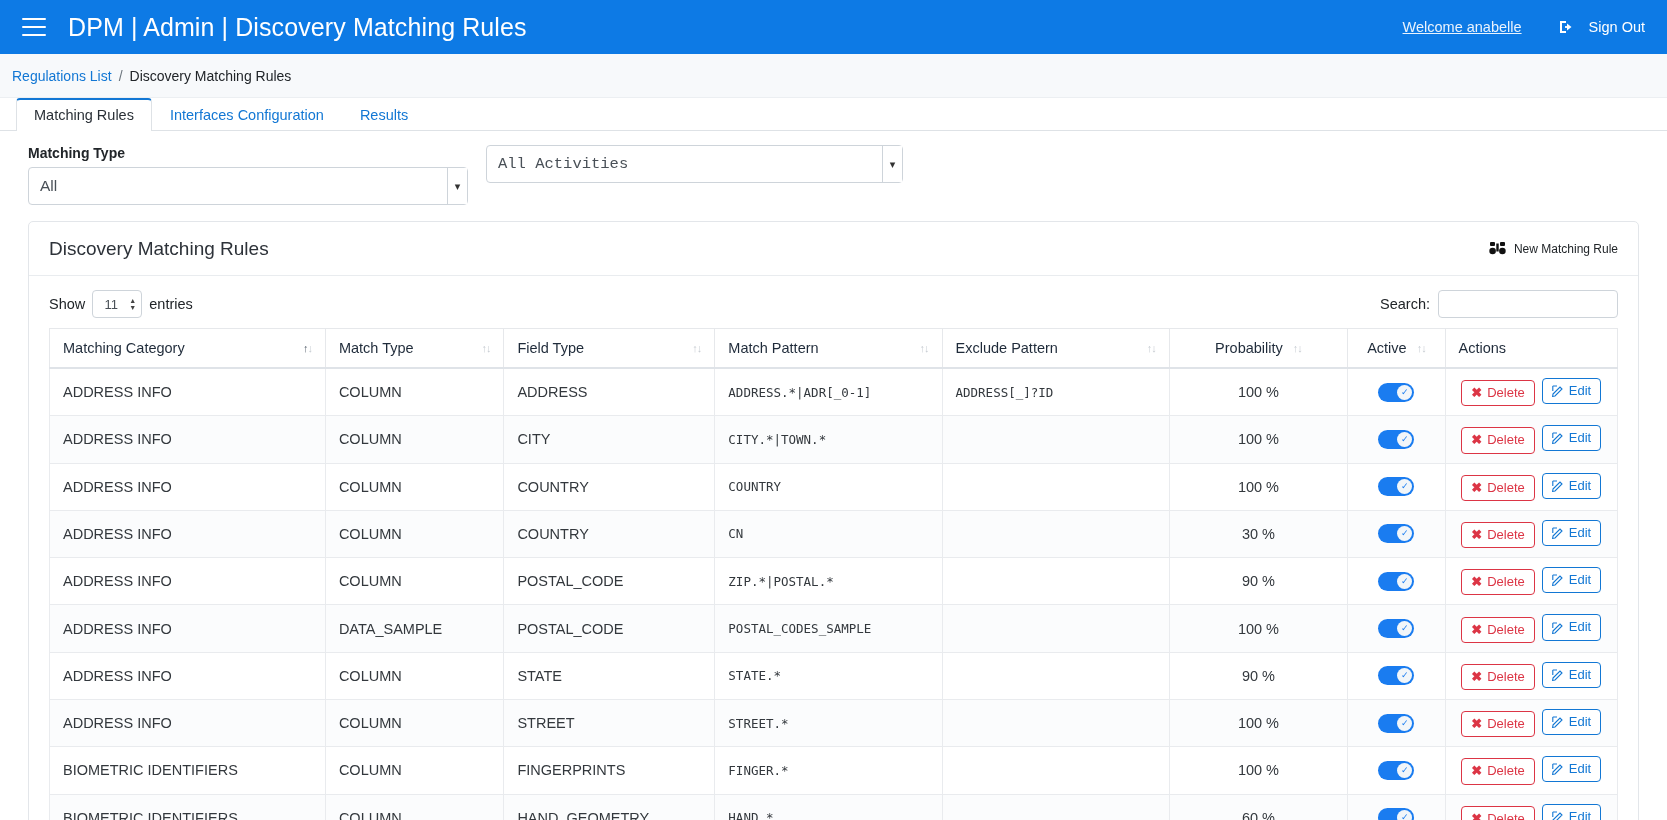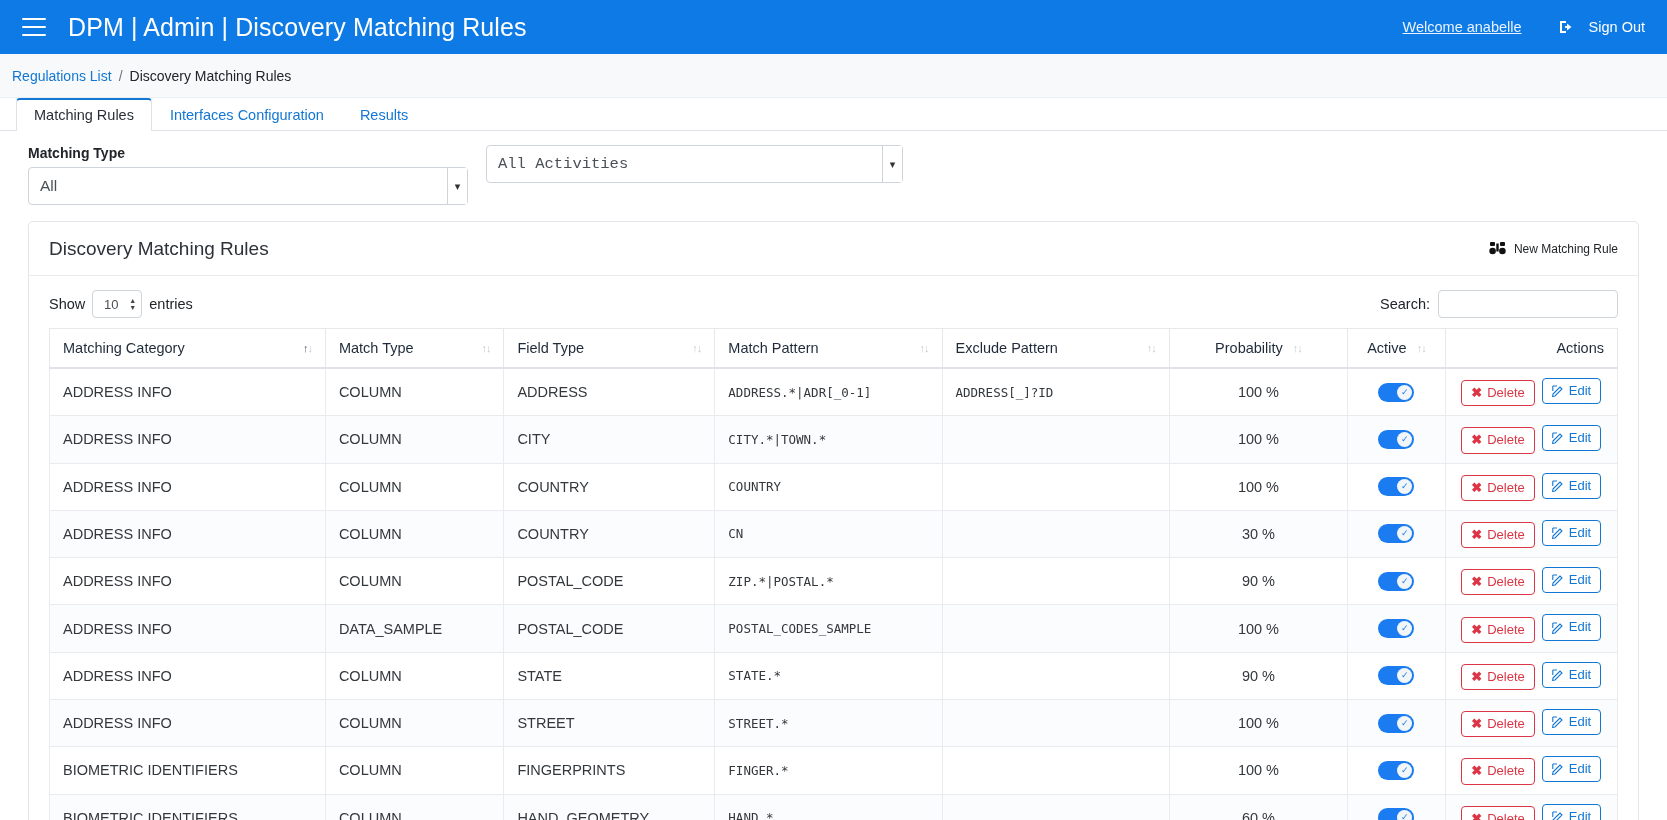--- a/index.html
+++ b/index.html
@@ -346,21 +346,21 @@
         <circle cx="13.4" cy="10" r="3.3" fill="#111"></circle>
       </svg>
       <span>New Matching Rule</span>
     </button>
   </div>
 
   <div class="table-controls">
     <div class="length-ctl">
       <span>Show</span>
       <div class="length-select">
-        <span>10</span>
+        <span>11</span>
         <span class="spin">
             <span>▲</span>
             <span>▼</span>
           </span>
       </div>
       <span>entries</span>
     </div>
     <div class="search-ctl">
       <span>Search:</span>
       <input class="search-input" type="text" placeholder="" style="">
@@ -427,21 +427,21 @@
         <th class="center" style="width:6%">
           <div class="th-inner">
             <span>Active</span>
             <span class="sorter">
                 <span class="up">↑</span>
                 <span class="down">↓</span>
               </span>
           </div>
         </th>
         <th class="center" style="width:10%">
-          <div class="th-inner" style="justify-content:flex-end">
+          <div class="th-inner" style="justify-content:flex-start">
             <span>Actions</span>
           </div>
         </th>
       </tr>
     </thead>
     <tbody id="table-body">
         <tr>
           <td>ADDRESS INFO</td>
           <td>COLUMN</td>
           <td>ADDRESS</td>

